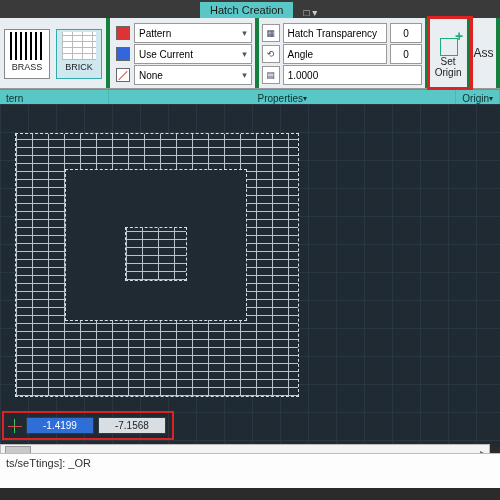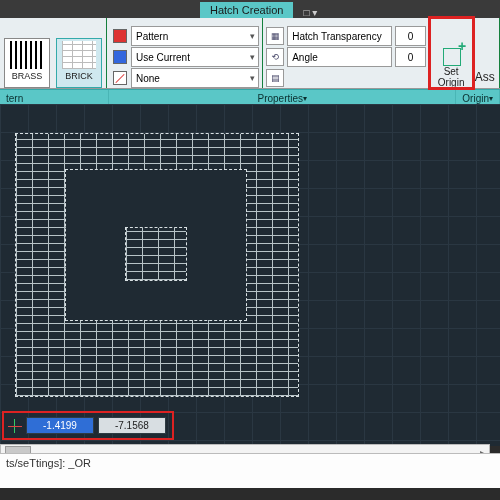--- a/index.html
+++ b/index.html
@@ -43,24 +43,24 @@
   }
   .ribbon-extra { color:#ccc; margin-left:10px;font-size:10px;}
   .ribbon {
     background: #e8eef1;
     border-bottom: 1px solid #999;
     height: 70px;
     display: flex;
     position: relative;
   }
   .ribbon-group {
-    border-right: 1px solid #15803d;
+    border-right: 4px solid #15803d;
     display: flex;
     flex-direction: column;
-    justify-content: flex-end;
+    justify-content: center;
     padding: 2px 4px 0 4px;
   }
   .swatch-row { display:flex; gap:6px; }
   .swatch {
     background: #fff;
     border: 1px solid #888;
     width: 44px;
     height: 46px;
     display: flex;
     flex-direction: column;
@@ -200,20 +200,21 @@
       <div class="num-label">Hatch Transparency</div>
       <div class="num-val">0</div>
     </div>
     <div class="num-row">
       <div class="num-icon">⟲</div>
       <div class="num-label">Angle</div>
       <div class="num-val">0</div>
     </div>
     <div class="num-row">
       <div class="num-icon">▤</div>
+      <div class="num-label" style="width:130px">1.0000</div>
     </div>
   </div>
 
   <div class="ribbon-group origin-group highlight">
     <div class="origin-icon"></div>
     <div class="origin-label">Set</div>
     <div class="origin-label">Origin</div>
   </div>
 
   <div class="ribbon-group ass-group">Ass</div>

